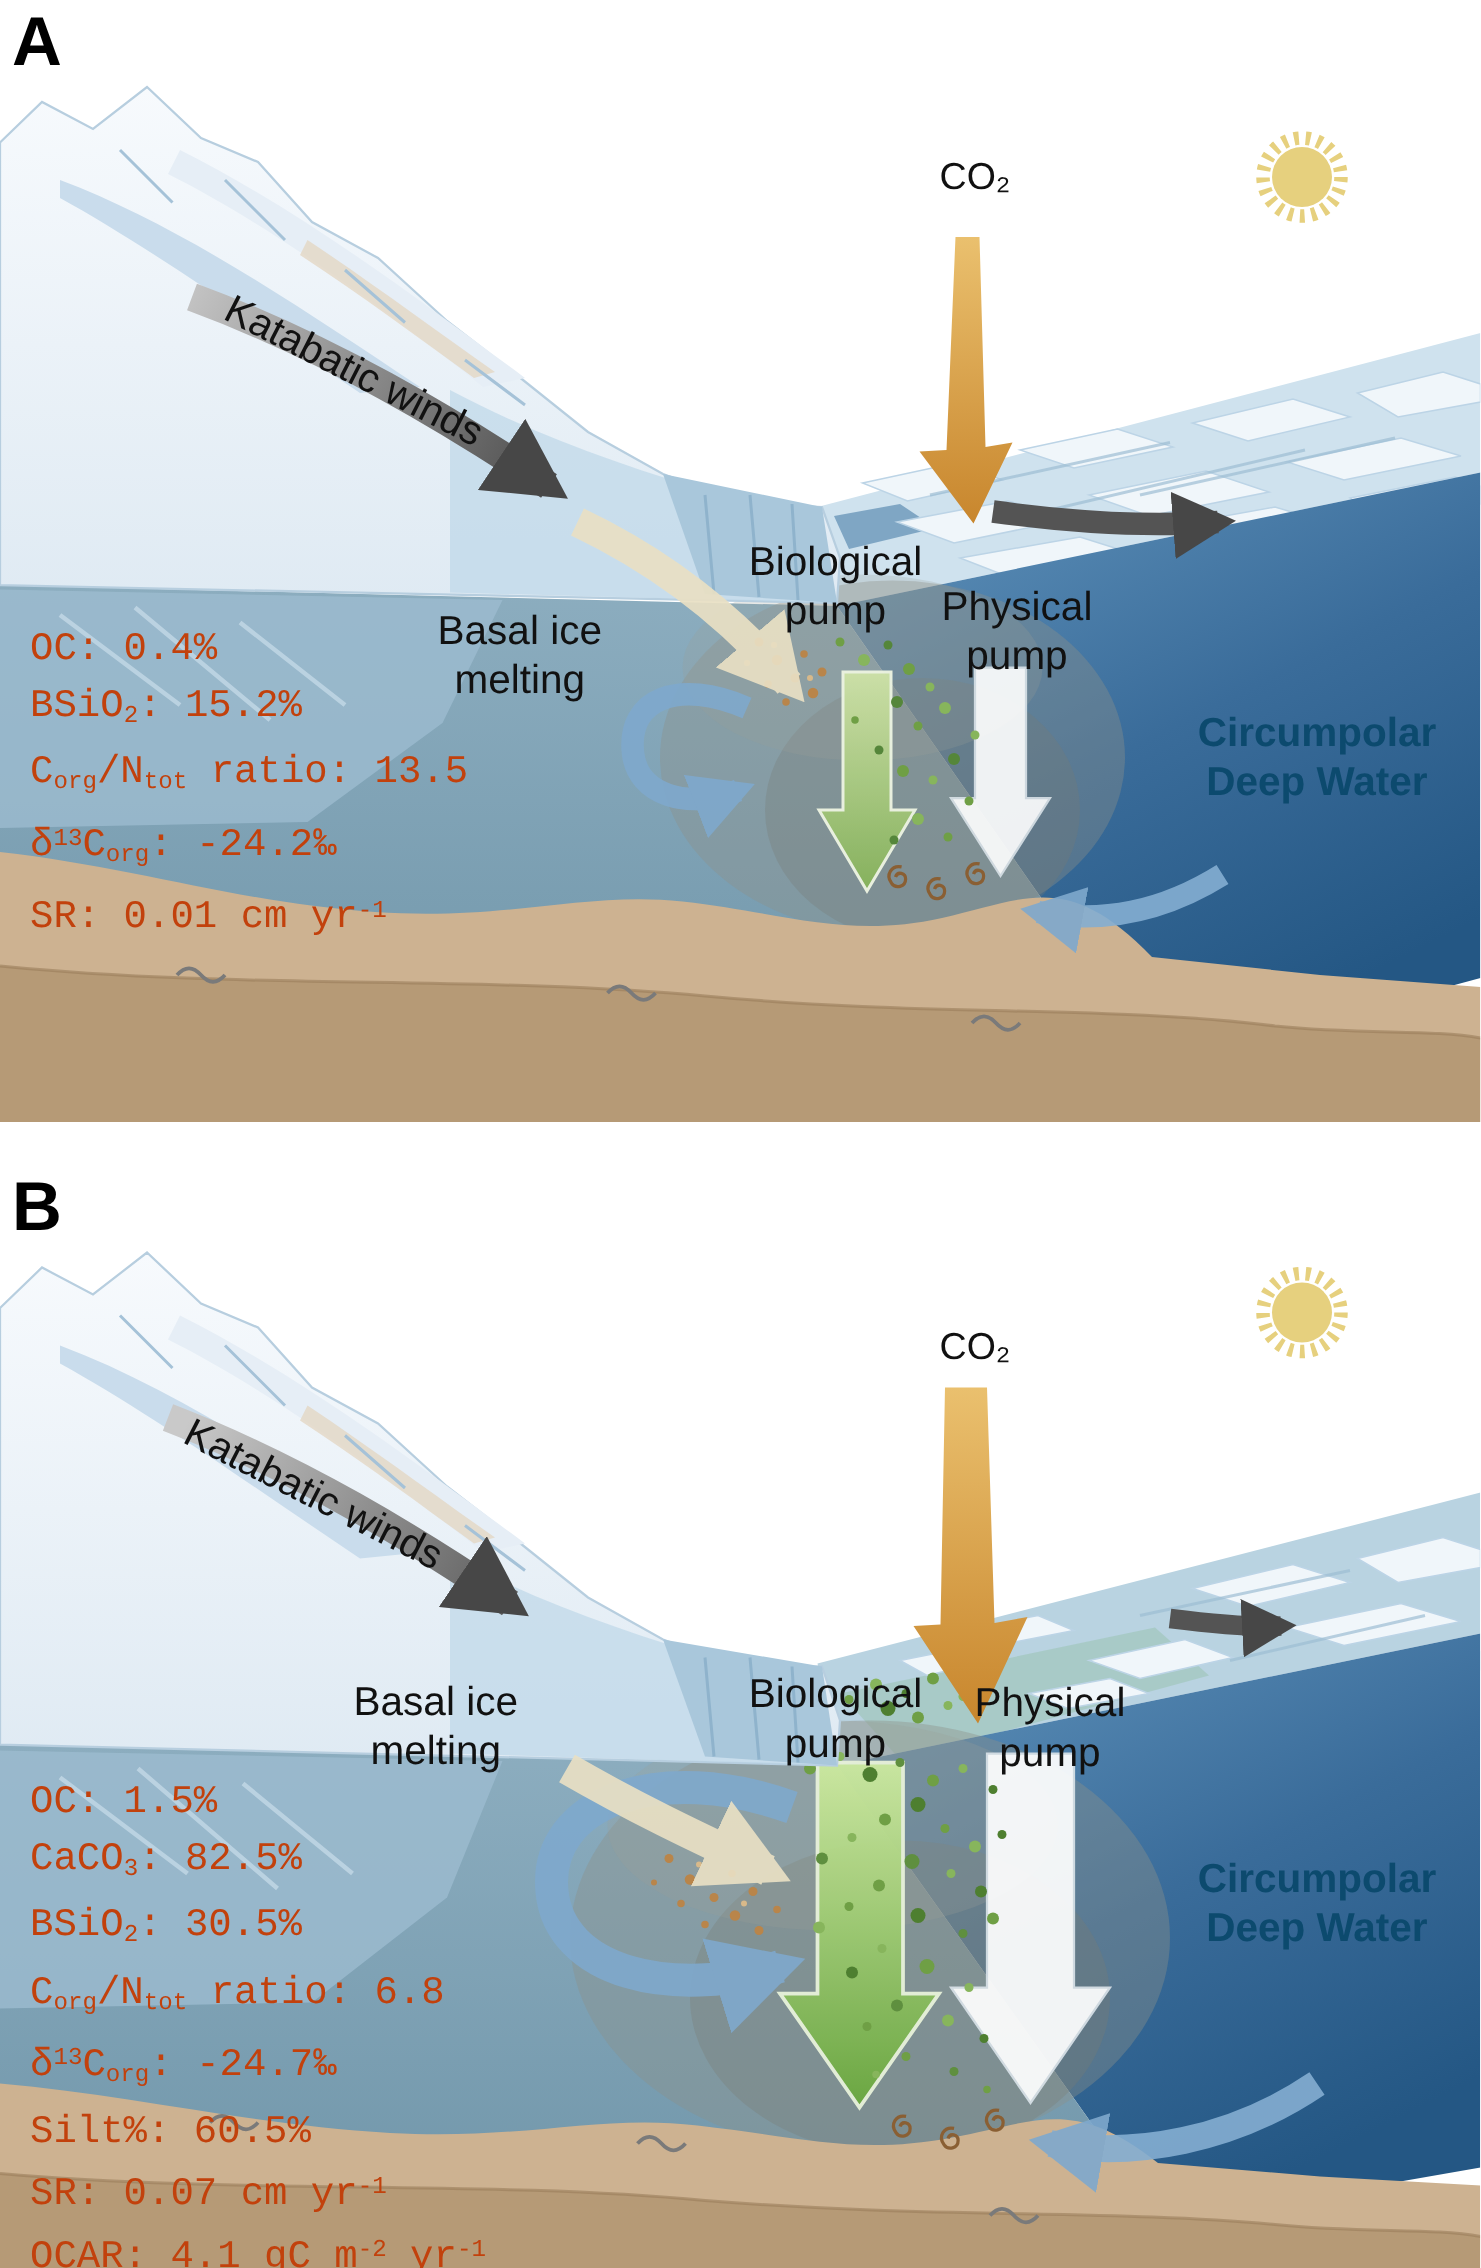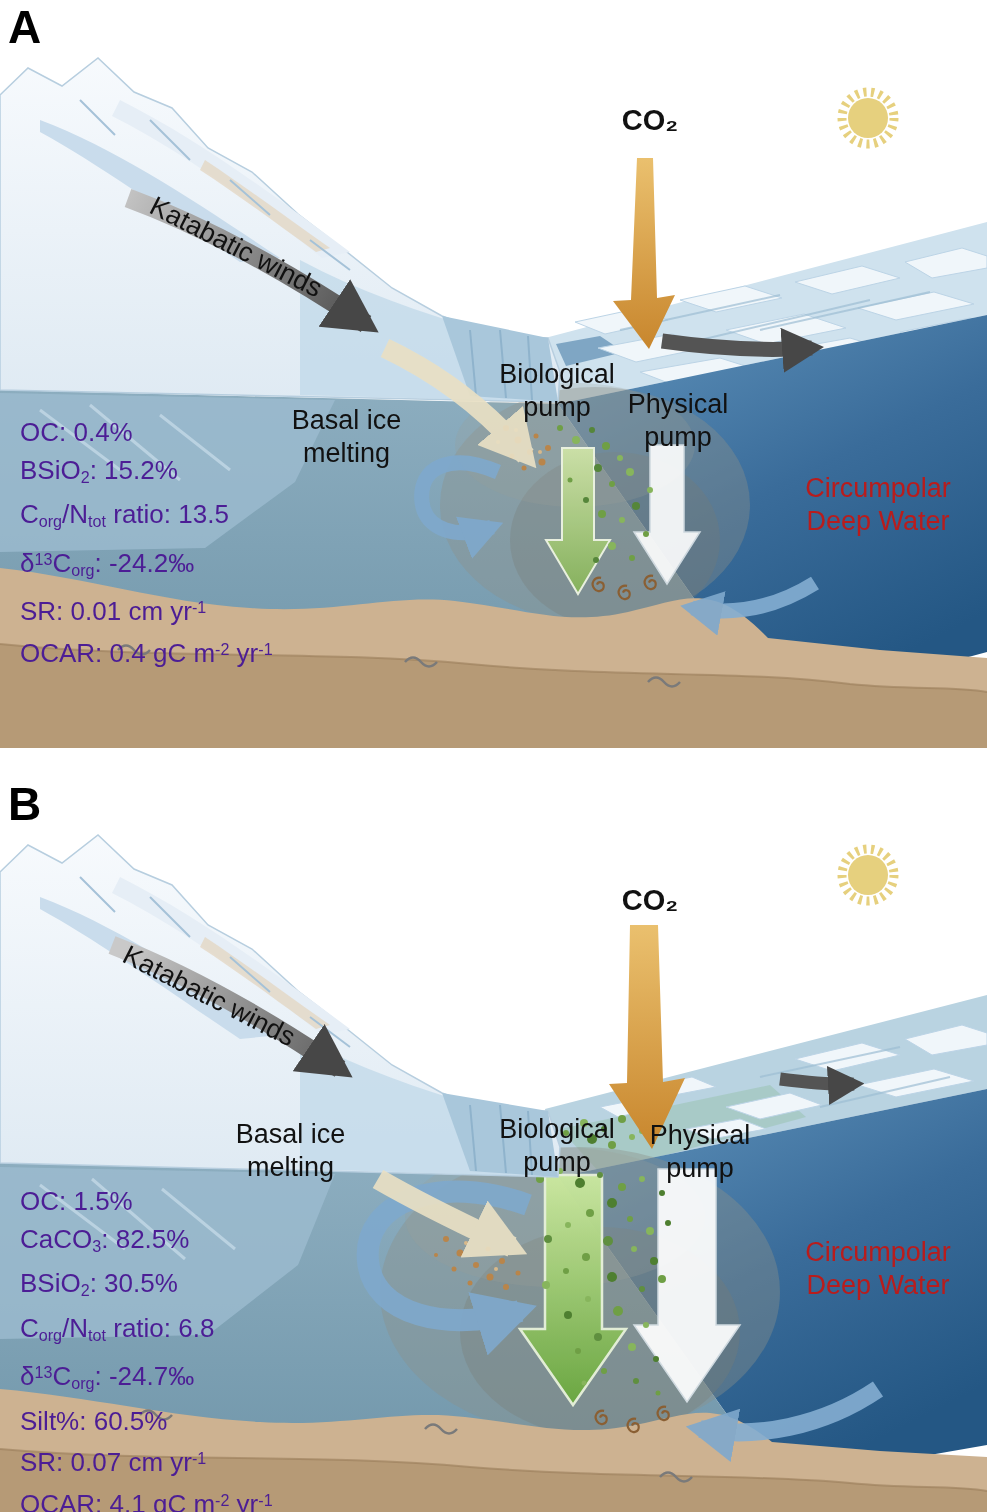--- a/index.html
+++ b/index.html
@@ -4,25 +4,25 @@
 <style>
   html,body{margin:0;padding:0;background:#fff;}
   .page{position:relative;width:987px;height:1512px;background:#fff;overflow:hidden;
         font-family:"Liberation Sans",sans-serif;}
   .panel{position:absolute;left:0;width:987px;}
   .panel-a{top:0;height:748px;}
   .panel-b{top:777px;height:735px;}
   .panel svg.scene{position:absolute;left:0;top:0;}
   .p-letter{position:absolute;left:8px;top:0;font-size:46px;font-weight:700;color:#000;}
   .lbl{position:absolute;font-size:27px;color:#111;text-align:center;line-height:1.22;}
-  .lbl.white{color:#b91c1c;}
-  .lbl.co2{font-size:29px;font-weight:bold;}
+  .lbl.white{color:#0c4a6e;font-weight:bold;}
+  .lbl.co2{font-size:25px;}
   .lbl.kat{transform:rotate(27deg);transform-origin:0 0;white-space:nowrap;}
-  .stats{position:absolute;left:20px;color:#4c1d95;font-size:26px;line-height:37.5px;
-         white-space:nowrap;text-align:left;}
+  .stats{position:absolute;left:20px;color:#c2410c;font-size:26px;line-height:37.5px;
+         white-space:nowrap;text-align:left;font-family:Liberation Mono, monospace;}
   .stats .sub{font-size:0.62em;vertical-align:-0.25em;}
   .stats .sup{font-size:0.62em;vertical-align:0.45em;}
   
   .pa .co2{left:598px;top:103px;width:104px;}
   .pa .kat{left:132px;top:176px;width:250px;}
   .pa .basal{left:254px;top:404px;width:185px;}
   .pa .bio{left:487px;top:358px;width:140px;}
   .pa .phys{left:614px;top:388px;width:128px;}
   .pa .cdw{left:793px;top:472px;width:170px;}
   .pa .stats{top:414px;}
@@ -208,21 +208,20 @@
     <div class="lbl basal">Basal ice melting</div>
     <div class="lbl bio">Biological pump</div>
     <div class="lbl phys">Physical pump</div>
     <div class="lbl cdw white">Circumpolar Deep Water</div>
     <div class="stats">
         <div class="stat-line"><span>OC: 0.4%</span></div>
         <div class="stat-line"><span>BSiO</span><span class="sub">2</span><span>: 15.2%</span></div>
         <div class="stat-line"><span>C</span><span class="sub">org</span><span>/N</span><span class="sub">tot</span><span> ratio: 13.5</span></div>
         <div class="stat-line"><span>δ</span><span class="sup">13</span><span>C</span><span class="sub">org</span><span>: -24.2‰</span></div>
         <div class="stat-line"><span>SR: 0.01 cm yr</span><span class="sup">-1</span></div>
-        <div class="stat-line"><span>OCAR: 0.4 gC m</span><span class="sup">-2</span><span> yr</span><span class="sup">-1</span></div>
       </div>
   </section>
 
   <section class="panel panel-b pb">
     <svg class="scene" width="987" height="735" viewBox="0 0 987 735">
       <g>
         <polygon points="545,332 987,218 987,312 558,400" fill="#b9d3e1"></polygon>
         <polygon points="560,352 770,308 806,340 600,396" fill="#8fbfa0" opacity="0.4"></polygon>
         <g fill="#f0f6fa" stroke="#bcd4e6" stroke-width="1">
           <polygon points="795,282 862,266 900,278 832,294"></polygon>

